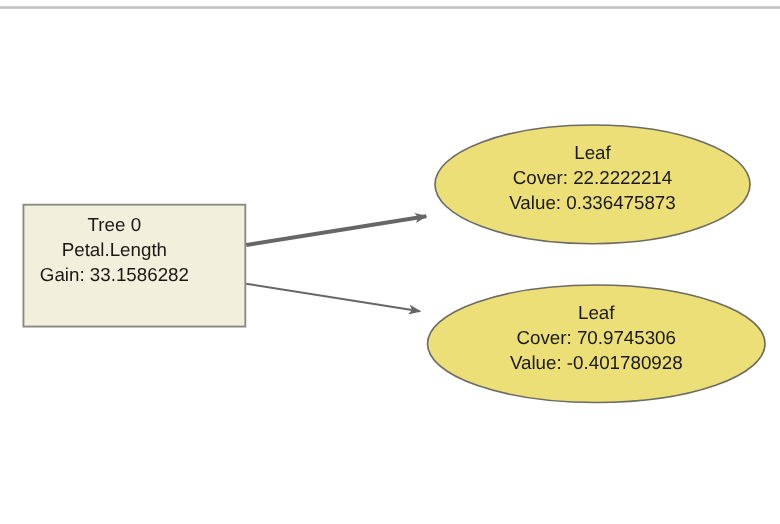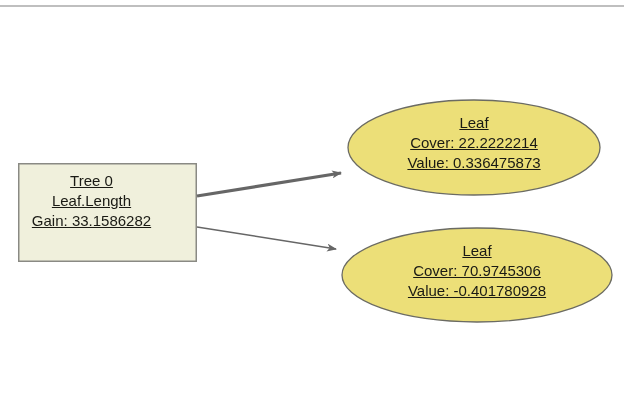--- a/index.html
+++ b/index.html
@@ -60,21 +60,21 @@
     position: absolute;
     left: 212px;
     top: 150px;
     font-size: 15px;
     line-height: 19px;
     color: #0d0d0d;
     white-space: nowrap;
     background: #ffffff;
     padding: 0 2px;
   }
-  .lbl-line { display: block; text-decoration: underline; }
+  .lbl-line { display: block; }
 </style>
 </head>
 <body>
 
 <div id="canvas">
 
   <div class="top-rule"></div>
 
   <svg class="graph" viewBox="0 0 624 419">
     <defs>
@@ -92,21 +92,21 @@
 
     <ellipse cx="477" cy="275" rx="135" ry="47" fill="#ecdf78" stroke="#6b6b63" stroke-width="1.3"></ellipse>
 
     <line x1="197" y1="196" x2="341" y2="173" stroke="#666666" stroke-width="3.2" marker-end="url(#arrow-thick)"></line>
 
     <line x1="197" y1="227" x2="336" y2="249" stroke="#666666" stroke-width="1.5" marker-end="url(#arrow-thin)"></line>
   </svg>
 
   <div class="node-label" id="root-label">
     <span class="lbl-line">Tree 0</span>
-    <span class="lbl-line">Leaf.Length</span>
+    <span class="lbl-line">Petal.Length</span>
     <span class="lbl-line">Gain: 33.1586282</span>
   </div>
 
   <div class="node-label" id="leaf-top-label">
     <span class="lbl-line">Leaf</span>
     <span class="lbl-line">Cover: 22.2222214</span>
     <span class="lbl-line">Value: 0.336475873</span>
   </div>
 
   <div class="node-label" id="leaf-bottom-label">

